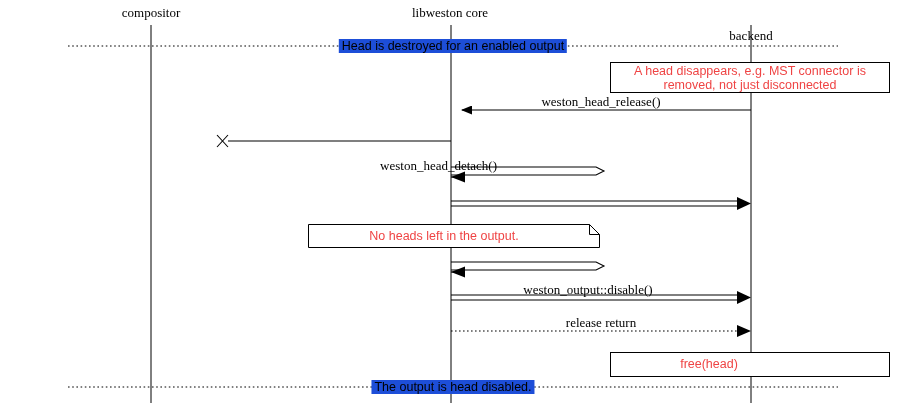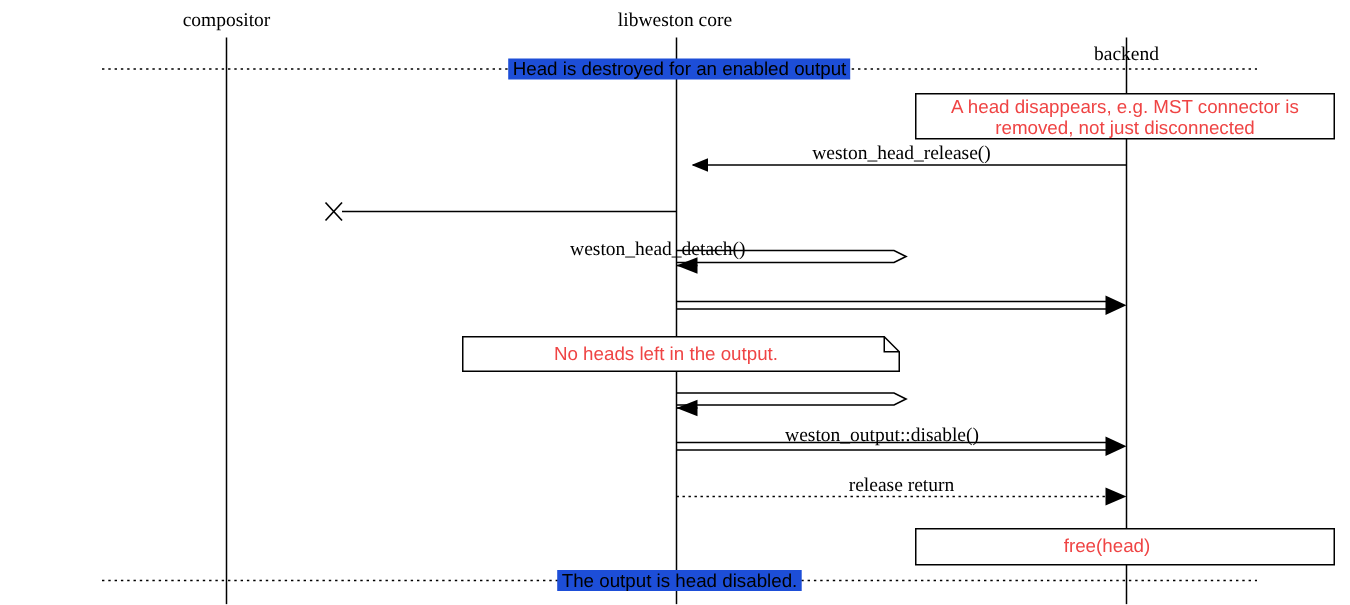--- a/index.html
+++ b/index.html
@@ -157,15 +157,15 @@
 
   <div class="lbl msg-label msg-center" style="left:566px; top:283px;margin-left:22px;">weston_output::disable()</div>
 
   <div class="lbl msg-label msg-center" style="left:601px; top:316px;">release return</div>
 
   <div class="note-text" style="left:610px; top:64px; width:280px;">A head disappears, e.g. MST connector is
 removed, not just disconnected</div>
 
   <div class="note-text" style="left:300px; top:229px; width:288px;">No heads left in the output.</div>
 
-  <div class="note-text" style="left:610px; top:357px; width:256px;">free(head)</div>
+  <div class="note-text" style="left:581px; top:357px; width:256px;">free(head)</div>
 
 </div>
 
 </body></html>

